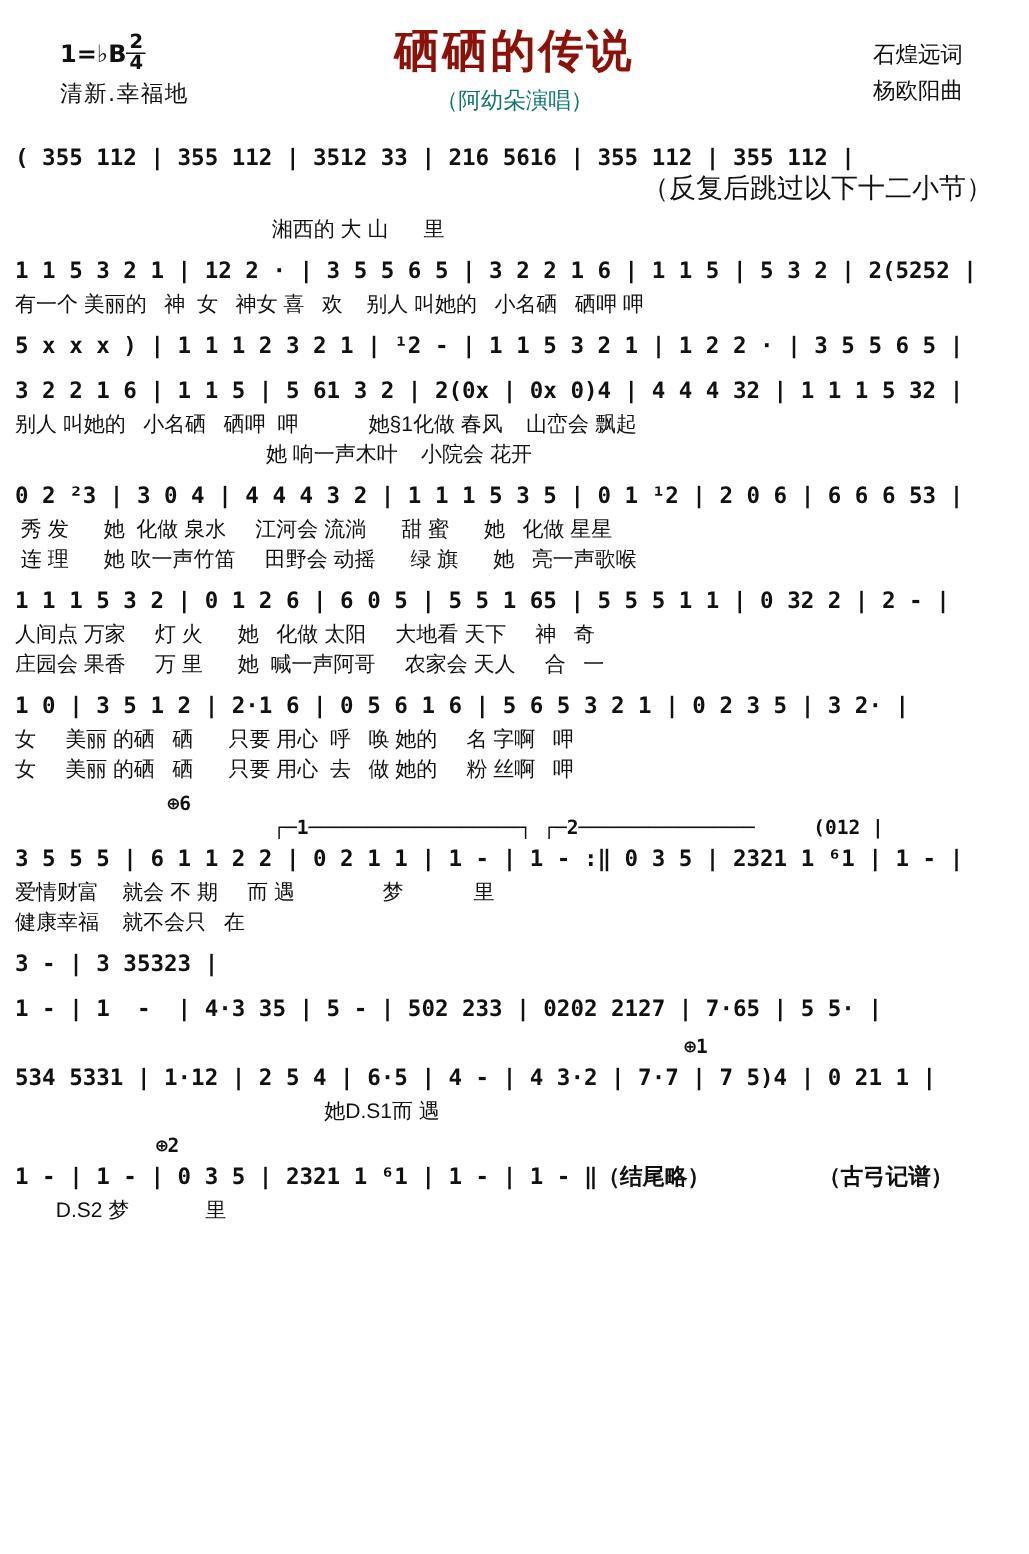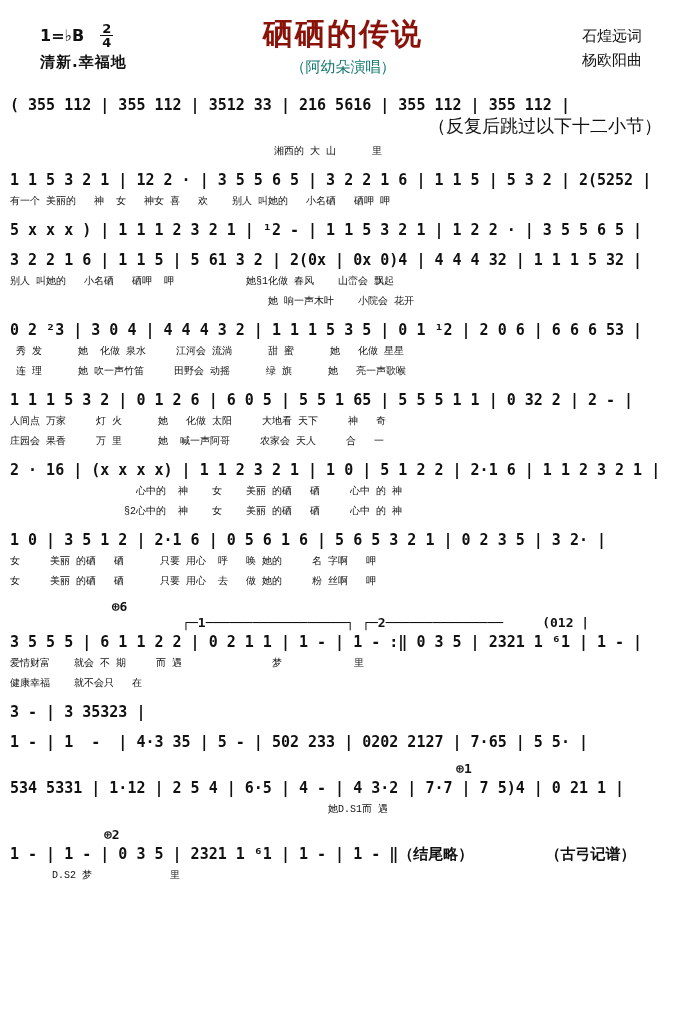--- a/index.html
+++ b/index.html
@@ -4,41 +4,41 @@
 <style>
   html,body{margin:0;padding:0;}
   body{
     width:686px;height:1036px;background:#ffffff;color:#111;
     font-family:"DejaVu Sans",sans-serif;overflow:hidden;
   }
   .page{padding:8px 10px 0 10px;}
   
   .header{position:relative;height:84px;margin-bottom:2px;}
   .header-left{position:absolute;left:30px;top:14px;font-size:15px;font-weight:bold;}
-  .key-row{display:flex;align-items:center;gap:16px;font-size:16px;}
+  .key-row{display:flex;align-items:center;gap:0;font-size:16px;}
   .meter{display:inline-flex;flex-direction:column;align-items:center;line-height:1;font-size:13px;}
   .meter .num{border-bottom:1px solid #111;padding:0 2px;}
-  .tempo{margin-top:4px;font-size:15px;font-weight:bold;letter-spacing:1px;}
+  .tempo{margin-top:4px;font-size:15px;font-weight:normal;letter-spacing:1px;}
   .header-center{position:absolute;left:0;right:0;top:6px;text-align:center;}
   .title{font-size:30px;font-weight:bold;color:#8b1209;letter-spacing:2px;}
   .subtitle{font-size:15px;color:#0f766e;margin-top:3px;}
   .header-right{position:absolute;right:34px;top:16px;text-align:center;font-size:15px;line-height:24px;}
   
   .system{margin-bottom:7px;}
   .marks-line{
     font-family:"DejaVu Sans Mono",monospace;font-weight:bold;
     font-size:13px;line-height:16px;white-space:pre;
   }
   .notes-line{
     font-family:"DejaVu Sans Mono",monospace;font-weight:bold;
     font-size:15px;line-height:23px;white-space:pre;
   }
   .lyrics-line{
-    font-family:Liberation Mono, monospace;
-    font-size:10px;line-height:20px;white-space:pre;
+    font-family:Liberation Sans, sans-serif;
+    font-size:14px;line-height:20px;white-space:pre;
   }
   .annotation-line{
     font-size:18px;line-height:18px;text-align:right;padding-right:14px;
   }
 </style>
 </head>
 <body>
 
 <div class="page">
 
@@ -87,25 +87,20 @@
         <div class="notes-line">0 2 ²3 | 3 0 4 | 4 4 4 3 2 | 1 1 1 5 3 5 | 0 1 ¹2 | 2 0 6 | 6 6 6 53 |</div>
         <div class="lyrics-line"> 秀 发      她  化做 泉水     江河会 流淌      甜 蜜      她   化做 星星</div>
         <div class="lyrics-line"> 连 理      她 吹一声竹笛     田野会 动摇      绿 旗      她   亮一声歌喉</div>
       </div>
       <div class="system">
         <div class="notes-line">1 1 1 5 3 2 | 0 1 2 6 | 6 0 5 | 5 5 1 65 | 5 5 5 1 1 | 0 32 2 | 2 - |</div>
         <div class="lyrics-line">人间点 万家     灯 火      她   化做 太阳     大地看 天下     神   奇</div>
         <div class="lyrics-line">庄园会 果香     万 里      她  喊一声阿哥     农家会 天人     合   一</div>
       </div>
       <div class="system">
-        <div class="notes-line">2 · 16 | (x x x x) | 1 1 2 3 2 1 | 1 0 | 5 1 2 2 | 2·1 6 | 1 1 2 3 2 1 |</div>
-        <div class="lyrics-line">                     心中的  神    女    美丽 的硒   硒     心中 的 神</div>
-        <div class="lyrics-line">                   §2心中的  神    女    美丽 的硒   硒     心中 的 神</div>
-      </div>
-      <div class="system">
         <div class="notes-line">1 0 | 3 5 1 2 | 2·1 6 | 0 5 6 1 6 | 5 6 5 3 2 1 | 0 2 3 5 | 3 2· |</div>
         <div class="lyrics-line">女     美丽 的硒   硒      只要 用心  呼   唤 她的     名 字啊   呷</div>
         <div class="lyrics-line">女     美丽 的硒   硒      只要 用心  去   做 她的     粉 丝啊   呷</div>
       </div>
       <div class="system">
         <div class="marks-line">             ⊕6</div>
         <div class="marks-line">                      ┌─1──────────────────┐ ┌─2───────────────     (012 |</div>
         <div class="notes-line">3 5 5 5 | 6 1 1 2 2 | 0 2 1 1 | 1 - | 1 - :‖ 0 3 5 | 2321 1 ⁶1 | 1 - |</div>
         <div class="lyrics-line">爱情财富    就会 不 期     而 遇               梦            里</div>
         <div class="lyrics-line">健康幸福    就不会只   在</div>

